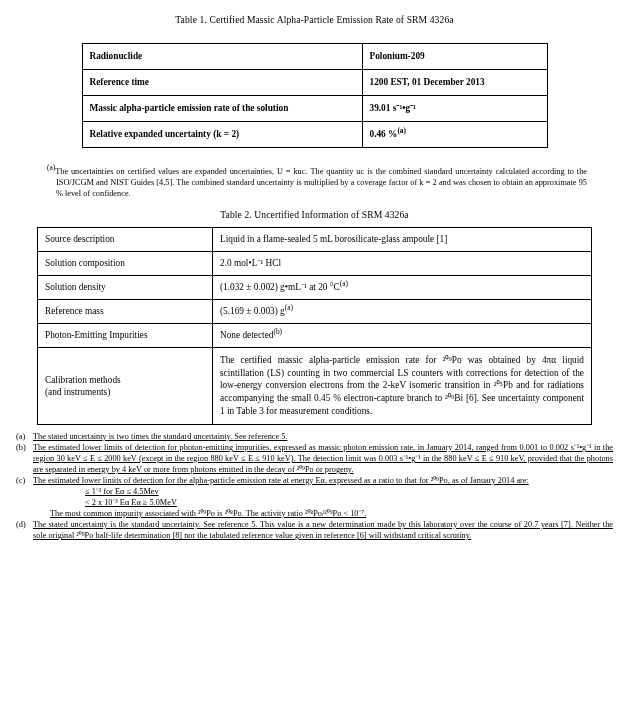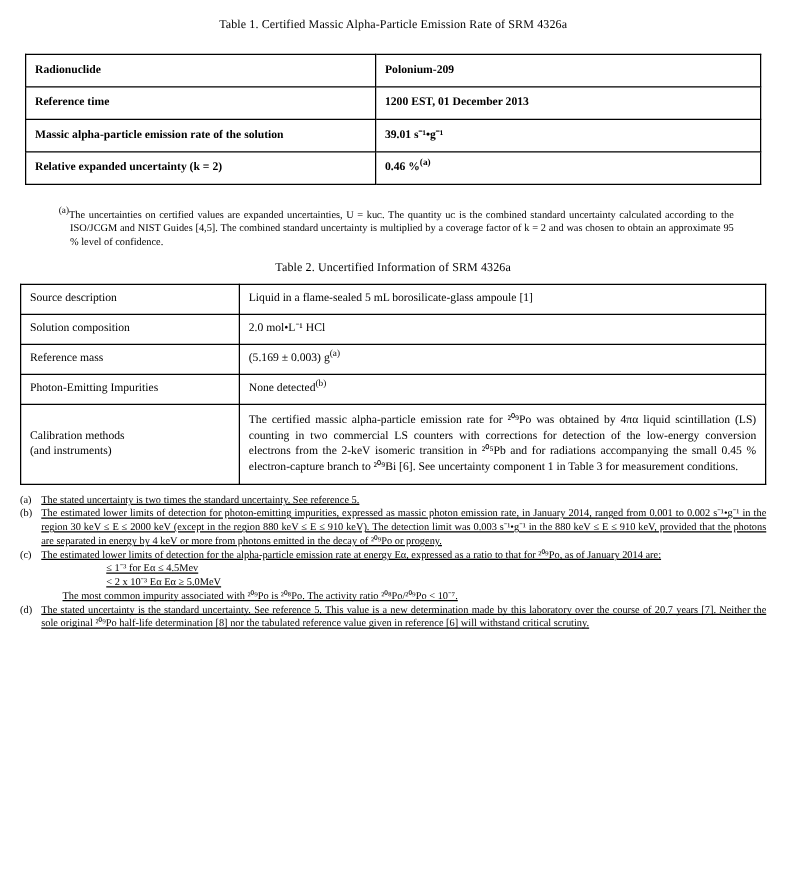--- a/index.html
+++ b/index.html
@@ -27,21 +27,21 @@
     font-size: 9.6px;
     margin: 4px 0 7px 0;
     letter-spacing: 0.1px;
   }
   table {
     border-collapse: collapse;
     width: 100%;
     table-layout: fixed;
   }
   table.t1 {
-    width: 589px;
+    width: 466px;
     margin: 18px auto;
   }
   table td {
     border: 1px solid #000000;
     padding: 5px 7px;
     vertical-align: middle;
     font-size: 9.3px;
     line-height: 1.3;
   }
   table.t1 td {
@@ -68,21 +68,21 @@
   }
   .t1-footnote {
     width: 545px;
     margin: 19px auto 0 auto;
   }
   .t1-footnote .fn-row {
     padding-left: 14px;
     text-indent: -9px;
   }
   table.t2 {
-    width: 597px;
+    width: 555px;
     margin: 0 auto;
   }
   table.t2 td.label {
     width: 160px;
     padding: 5px 7px;
   }
   table.t2 td {
     height: 13px;
   }
   .calib-cell {
@@ -156,20 +156,24 @@
 
   <table class="t2">
     <tbody>
       <tr>
         <td class="label">Source description</td>
         <td><span>Liquid in a flame-sealed 5 mL borosilicate-glass ampoule [1]</span><span class="fn-mark"></span></td>
       </tr>
       <tr>
         <td class="label">Solution composition</td>
         <td><span>2.0 mol•L⁻¹ HCl</span><span class="fn-mark"></span></td>
+      </tr>
+      <tr>
+        <td class="label">Solution density</td>
+        <td><span>(1.032 ± 0.002) g•mL⁻¹ at 20 °C</span><span class="fn-mark">(a)</span></td>
       </tr>
       <tr>
         <td class="label">Reference mass</td>
         <td><span>(5.169 ± 0.003) g</span><span class="fn-mark">(a)</span></td>
       </tr>
       <tr>
         <td class="label">Photon-Emitting Impurities</td>
         <td><span>None detected</span><span class="fn-mark">(b)</span></td>
       </tr>
       <tr>

